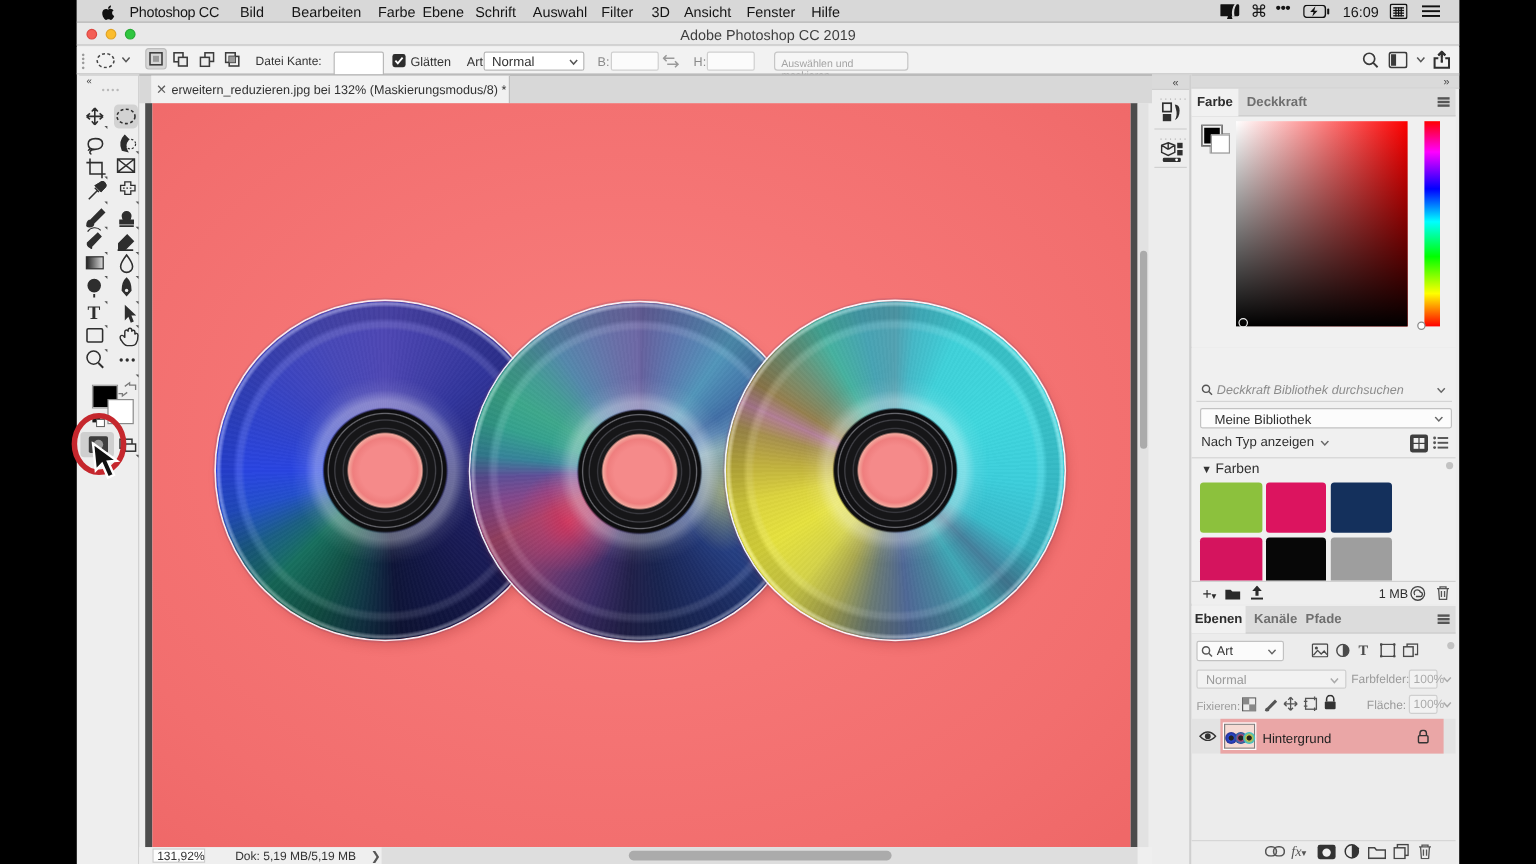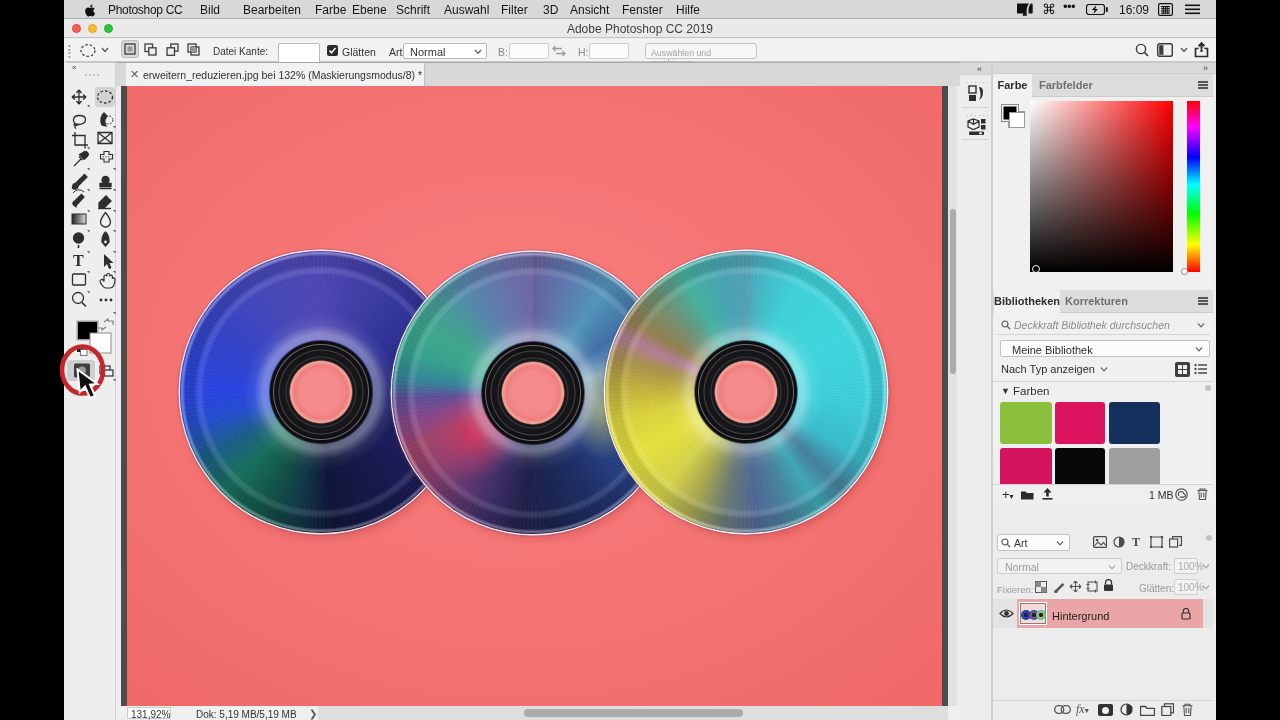--- a/index.html
+++ b/index.html
@@ -365,48 +365,39 @@
   </svg>
   <div style="position:absolute;top:76px;left:2px;width:27px;height:1px;background:#d0d0d0"></div>
 </div>
 <div id="rgap"></div>
 <div class="abs" style="left:993px;top:62px;width:223px;height:12px;background:#dadada;border-bottom:1px solid #cfcfcf;border-top:1px solid #c8c8c8"></div>
 <div class="t" style="left:1203px;top:63px;font-size:9px;color:#444;letter-spacing:1px;z-index:5">»</div>
 
 <div class="panel" style="top:74px;height:215px">
   <div class="ptabs">
     <div class="ptab" style="left:0;width:39px">Farbe</div>
-    <span class="ptabtxt" style="left:46px">Farbfelder</span>
+    <span class="ptabtxt" style="left:46px">Deckkraft</span>
     <div class="burger">
         <div></div>
         <div></div>
         <div></div>
       </div>
   </div>
   <div style="position:absolute;left:15px;top:37px;width:17px;height:17px;background:#fff;border:1px solid #9a9a9a"></div>
   <div style="position:absolute;left:8px;top:30px;width:18px;height:18px;background:#000;border:1px solid #8a8a8a;box-shadow:inset 0 0 0 1.5px #f2f2f2"></div>
   <div style="position:absolute;left:16px;top:38px;width:16px;height:16px;background:#fff;border:1px solid #9a9a9a"></div>
   <div style="position:absolute;left:37px;top:27px;width:143px;height:171px;
      background:linear-gradient(to top, #000 0%, rgba(0,0,0,0) 100%), linear-gradient(to right, #fff, #fd0000)"></div>
   <div style="position:absolute;left:38.5px;top:191px;width:8px;height:8px;border:1.2px solid #eee;border-radius:50%"></div>
   <div style="position:absolute;left:194px;top:27px;width:13px;height:171px;
      background:linear-gradient(to bottom, #ff0000 0%, #ff00ff 15%, #0000ff 33%, #00ffff 49%, #00ff00 66%, #ffff00 84%, #ff0000 100%)"></div>
   <div style="position:absolute;left:188px;top:194px;width:7px;height:7px;border:1.2px solid #888;background:#fff;border-radius:50%"></div>
 </div>
 
 <div class="panel" style="top:290px;height:213px">
-  <div class="ptabs">
-    <div class="ptab" style="left:1px;width:66px">Bibliotheken</div>
-    <span class="ptabtxt" style="left:72px">Korrekturen</span>
-    <div class="burger">
-        <div></div>
-        <div></div>
-        <div></div>
-      </div>
-  </div>
   <svg class="t" style="left:8px;top:30px" width="10" height="10" viewBox="0 0 10 10">
       <circle cx="4" cy="4" r="3" fill="none" stroke="#555" stroke-width="1.2"></circle>
       <path d="M6.3 6.3 9 9" stroke="#555" stroke-width="1.2"></path>
     </svg>
   <span class="t" style="left:21px;top:29px;font-style:italic;color:#8c8c8c;font-size:10.5px">Deckkraft Bibliothek durchsuchen</span>
   <svg class="t" style="left:204px;top:33px" width="8" height="5" viewBox="0 0 8 5">
       <path d="M1 0.5 4 3.8 7 0.5" fill="none" stroke="#666" stroke-width="1.2"></path>
     </svg>
   <div style="position:absolute;left:4px;top:44px;width:213px;height:1px;background:#d4d4d4"></div>
   <div style="position:absolute;left:7px;top:50px;width:210px;height:17px;background:#fcfcfc;border:1px solid #c2c2c2;border-radius:2px">
@@ -459,20 +450,30 @@
       <circle cx="6.5" cy="6.5" r="5.7" fill="none" stroke="#444" stroke-width="1.1"></circle>
       <path d="M4 7.8 a2.6 2.6 0 0 1 2 -4.3 a2.8 2.8 0 0 1 2.7 2 a1.8 1.8 0 0 1 -0.4 3.6 h-3.4" fill="none" stroke="#444" stroke-width="1.1"></path>
     </svg>
     <svg class="t" style="left:204px;top:3px" width="11" height="12" viewBox="0 0 11 12">
         <path d="M0.5 2.5 h10 M3 2.5 v-1.5 h5 v1.5 M1.8 2.5 l0.7 9 h6 l0.7 -9 M4.2 4.5 v5 M6.8 4.5 v5" fill="none" stroke="#555" stroke-width="1.1"></path>
       </svg>
   </div>
 </div>
 
 <div class="panel" style="top:505px;height:215px;background:#ececec">
+  <div class="ptabs">
+    <div class="ptab" style="left:0;width:45px">Ebenen</div>
+    <span class="ptabtxt" style="left:52px">Kanäle</span>
+    <span class="ptabtxt" style="left:95px">Pfade</span>
+    <div class="burger">
+        <div></div>
+        <div></div>
+        <div></div>
+      </div>
+  </div>
   <div style="position:absolute;left:4px;top:29px;width:73px;height:17px;background:#fbfbfb;border:1px solid #c2c2c2;border-radius:2px">
     <svg class="t" style="left:3px;top:3px" width="10" height="10" viewBox="0 0 10 10">
         <circle cx="4" cy="4" r="3" fill="none" stroke="#555" stroke-width="1.2"></circle>
         <path d="M6.3 6.3 9 9" stroke="#555" stroke-width="1.2"></path>
       </svg>
     <span class="t" style="left:16px;top:2px;font-size:10.5px;color:#333">Art</span>
     <svg class="t" style="right:5px;top:6px" width="8" height="5" viewBox="0 0 8 5">
         <path d="M1 0.5 4 3.8 7 0.5" fill="none" stroke="#666" stroke-width="1.2"></path>
       </svg>
   </div>
@@ -497,21 +498,21 @@
       <rect x="0.6" y="3" width="8" height="8" fill="none" stroke="#4a4a4a" stroke-width="1.2"></rect>
       <path d="M3.6 3 v-2.4 h8.8 v8.8 h-2.4" fill="none" stroke="#4a4a4a" stroke-width="1.2"></path>
     </svg>
   <div style="position:absolute;left:213px;top:30px;width:6px;height:6px;border-radius:50%;background:#c2c2c2"></div>
   <div style="position:absolute;left:4px;top:53px;width:125px;height:16px;background:#f2f2f2;border:1px solid #cfcfcf;border-radius:2px">
     <span class="t" style="left:7px;top:2px;font-size:10.5px;color:#9a9a9a">Normal</span>
     <svg class="t" style="right:5px;top:5.5px" width="8" height="5" viewBox="0 0 8 5">
         <path d="M1 0.5 4 3.8 7 0.5" fill="none" stroke="#aaa" stroke-width="1.2"></path>
       </svg>
   </div>
-  <span class="t" style="left:133px;top:56px;font-size:10px;color:#9a9a9a">Deckkraft:</span>
+  <span class="t" style="left:133px;top:56px;font-size:10px;color:#9a9a9a">Farbfelder:</span>
   <div style="position:absolute;left:181px;top:53px;width:24px;height:16px;background:#f2f2f2;border:1px solid #cfcfcf;border-radius:2px;font-size:10px;color:#aaa;padding:2px 0 0 3px">100%</div>
   <svg class="t" style="left:209px;top:58.5px" width="8" height="5" viewBox="0 0 8 5">
       <path d="M1 0.5 4 3.8 7 0.5" fill="none" stroke="#aaa" stroke-width="1.2"></path>
     </svg>
   <span class="t" style="left:4px;top:78.5px;font-size:9.5px;color:#9a9a9a">Fixieren:</span>
   <svg class="t" style="left:42px;top:76px" width="12" height="12" viewBox="0 0 12 12">
       <rect x="0.5" y="0.5" width="11" height="11" fill="none" stroke="#555" stroke-width="1"></rect>
       <rect x="0.5" y="0.5" width="5.5" height="5.5" fill="#888"></rect>
       <rect x="6" y="6" width="5.5" height="5.5" fill="#888"></rect>
     </svg>
@@ -522,21 +523,21 @@
       <path d="M6.5 1 V12 M1 6.5 H12 M6.5 1 l-2 2.2 M6.5 1 l2 2.2 M6.5 12 l-2 -2.2 M6.5 12 l2 -2.2 M1 6.5 l2.2 -2 M1 6.5 l2.2 2 M12 6.5 l-2.2 -2 M12 6.5 l-2.2 2" fill="none" stroke="#555" stroke-width="1.1"></path>
     </svg>
   <svg class="t" style="left:93px;top:75px" width="13" height="13" viewBox="0 0 13 13">
       <rect x="2" y="2" width="9" height="9" fill="none" stroke="#555" stroke-width="1.1"></rect>
       <path d="M0.5 4.5 h3 M0.5 8.5 h3 M9.5 0.5 v3 M9.5 9.5 v3" stroke="#555" stroke-width="1.1"></path>
     </svg>
   <svg class="t" style="left:110px;top:74px" width="11" height="13" viewBox="0 0 11 13">
       <path d="M2.5 5.5 v-2 a3 3 0 0 1 6 0 v2" fill="none" stroke="#333" stroke-width="1.3"></path>
       <rect x="1" y="5.5" width="9" height="6.5" rx="1" fill="#333"></rect>
     </svg>
-  <span class="t" style="left:146px;top:78px;font-size:10px;color:#9a9a9a">Glätten:</span>
+  <span class="t" style="left:146px;top:78px;font-size:10px;color:#9a9a9a">Fläche:</span>
   <div style="position:absolute;left:181px;top:74px;width:24px;height:16px;background:#f2f2f2;border:1px solid #cfcfcf;border-radius:2px;font-size:10px;color:#aaa;padding:2px 0 0 3px">100%</div>
   <svg class="t" style="left:209px;top:79.5px" width="8" height="5" viewBox="0 0 8 5">
       <path d="M1 0.5 4 3.8 7 0.5" fill="none" stroke="#aaa" stroke-width="1.2"></path>
     </svg>
 
   <div style="position:absolute;left:0;top:94px;width:220px;height:29px;background:#e3e3e3"></div>
   <div style="position:absolute;left:24px;top:94px;width:186px;height:29px;background:#eaa6a6"></div>
   <svg class="t" style="left:6px;top:103px;z-index:2" width="15" height="11" viewBox="0 0 15 11">
     <path d="M1 5.5 Q7.5 -1.5 14 5.5 Q7.5 12.5 1 5.5 Z" fill="none" stroke="#333" stroke-width="1.2"></path>
     <circle cx="7.5" cy="5.5" r="2.4" fill="#333"></circle>

